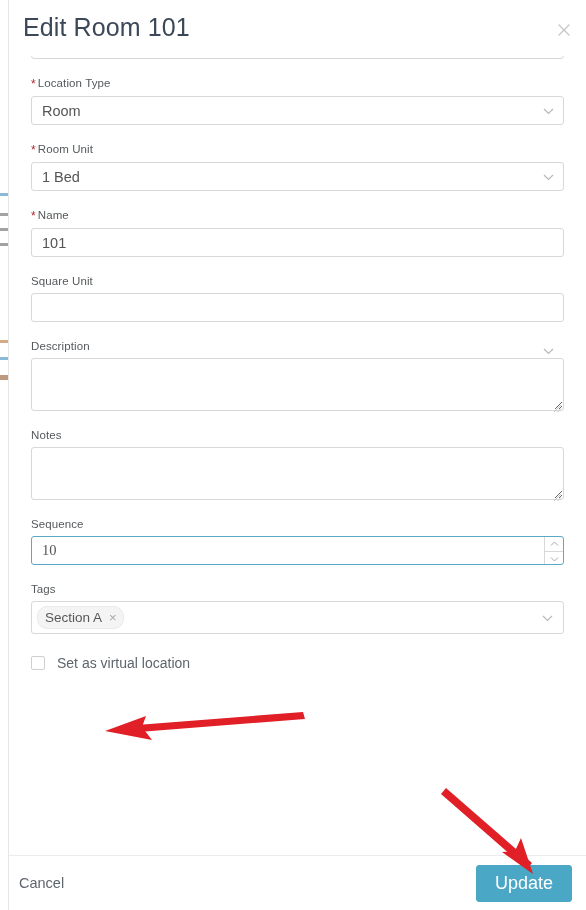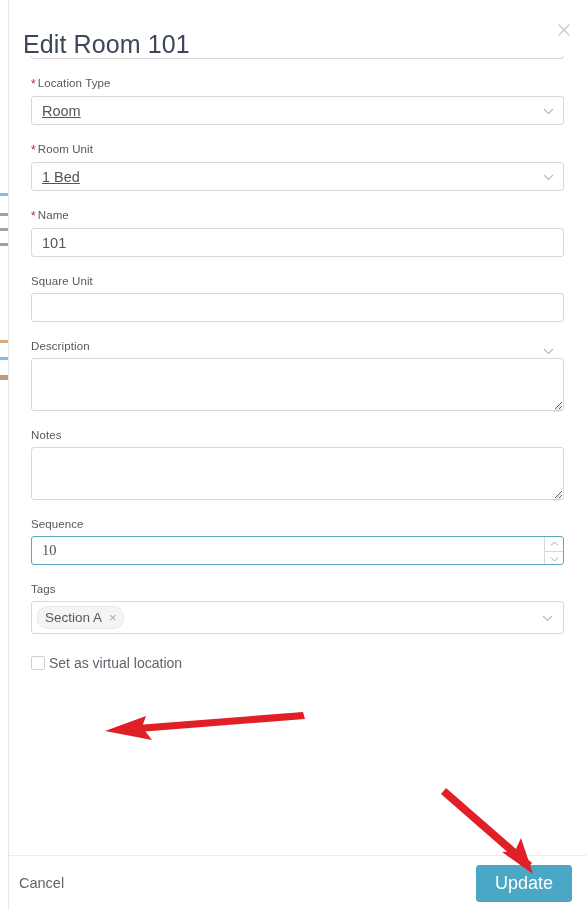--- a/index.html
+++ b/index.html
@@ -49,21 +49,21 @@
   .modal-header {
     position: relative;
     height: 56px;
     flex: 0 0 56px;
     background: #ffffff;
     z-index: 4;
   }
   .modal-title {
     position: absolute;
     left: 14px;
-    top: 30px;
+    top: 13px;
     font-size: 25px;
     font-weight: 400;
     letter-spacing: .1px;
     color: #3c4858;
     white-space: nowrap;
   }
   .close-btn {
     position: absolute;
     right: 8px;
     top: 16px;
@@ -115,21 +115,21 @@
     border: 1px solid #d8d8d8;
     border-radius: 3px;
     background: #fff;
     font-size: 14.5px;
     color: #555;
     line-height: 27px;
     padding: 0 10px;
     font-family: "Liberation Sans", sans-serif;
     outline: none;
   }
-  .control.select { padding-right: 20px; text-decoration: underline; }
+  .control.select { padding-right: 20px; }
   .control.focused { border-color: #5ba8c4; font-family: Liberation Serif, serif; }
 
   .chevron {
     position: absolute;
     right: 10px;
     top: 50%;
     margin-top: -3px;
     width: 11px;
     height: 7px;
     pointer-events: none;
@@ -237,21 +237,21 @@
     width: 14px;
     height: 14px;
     border: 1px solid #cfcfcf;
     border-radius: 2px;
     background: #fff;
     box-sizing: border-box;
     cursor: pointer;
     flex: 0 0 14px;
   }
   .checkbox-label {
-    margin-left: 4px;
+    margin-left: 12px;
     font-size: 14px;
     color: #5d656d;
   }
 
   
   .modal-footer {
     flex: 0 0 55px;
     border-top: 1px solid #ececec;
     display: flex;
     align-items: center;

